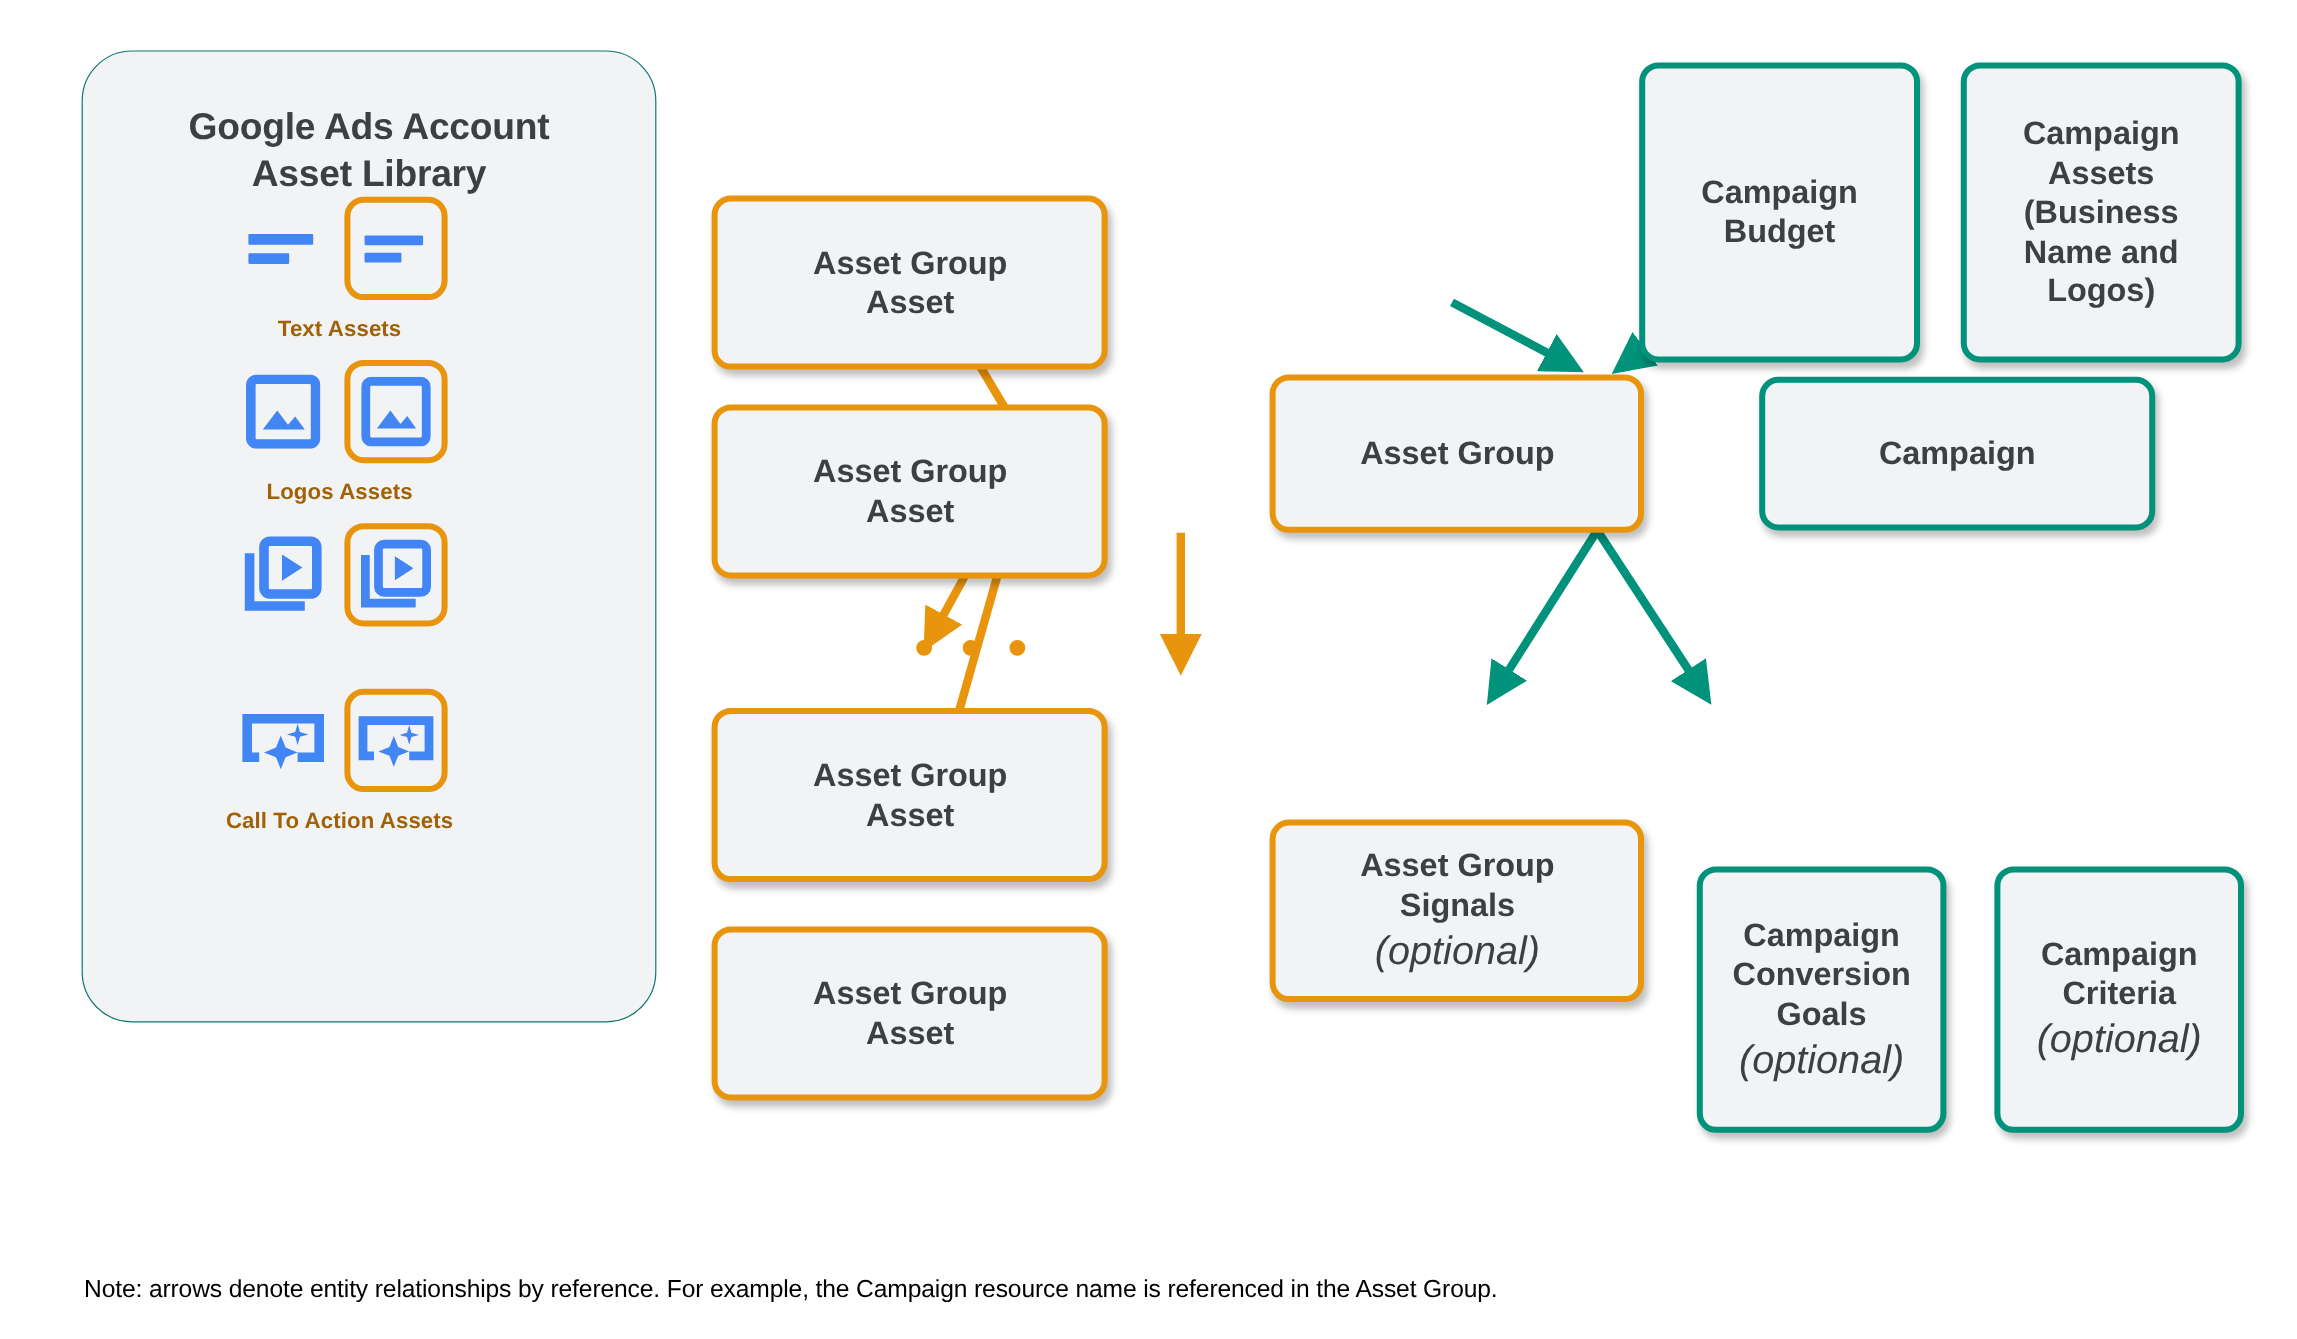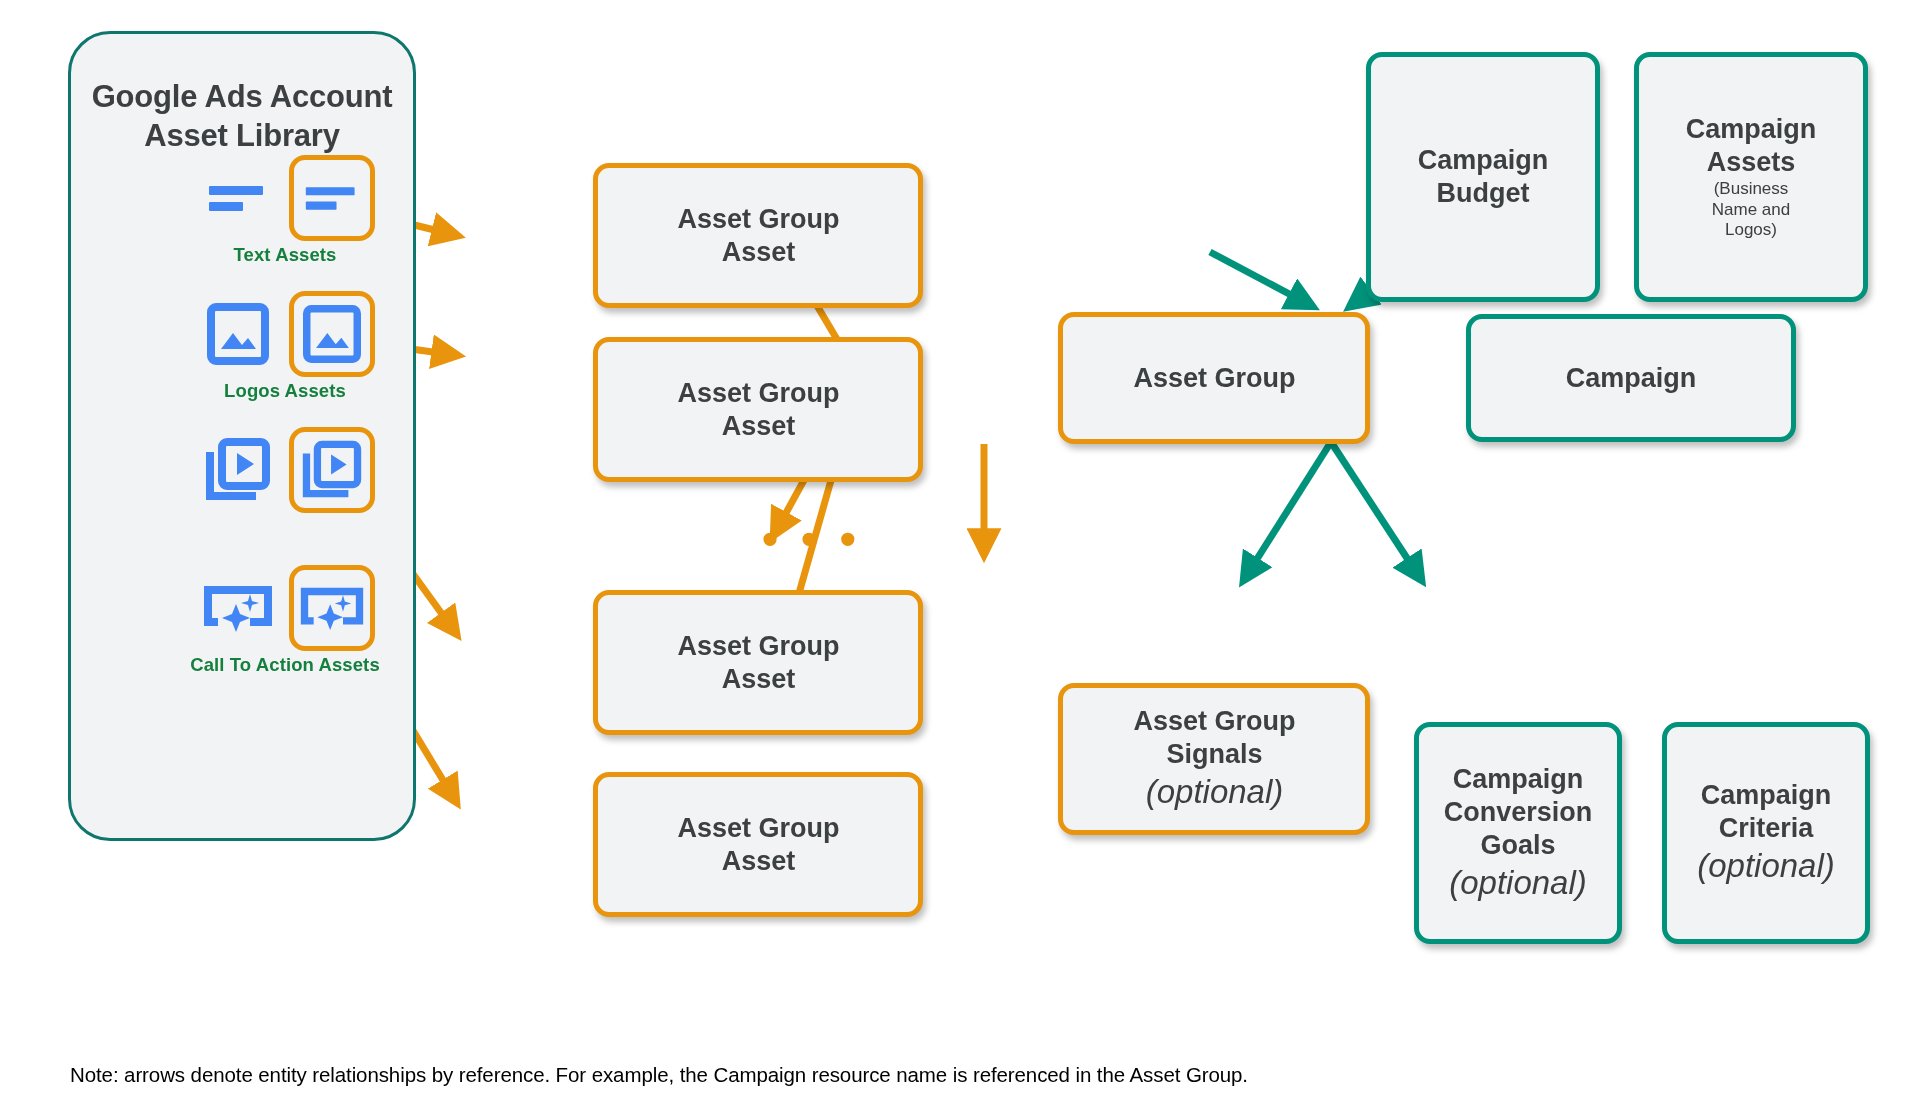--- a/index.html
+++ b/index.html
@@ -19,24 +19,24 @@
     position: absolute;
     left: 0; top: 0;
     width: 1914px; height: 1116px;
     pointer-events: none;
     z-index: 1;
   }
 
   
   .library {
     position: absolute;
-    left: 68px; top: 31px;
-    width: 348px; height: 810px;
+    left: 68px; top: 42px;
+    width: 479px; height: 810px;
     background: #f1f3f4;
-    border: 3px solid #0f766e;
+    border: 1px solid #0f766e;
     border-radius: 42px;
     z-index: 2;
   }
   .library-title {
     position: absolute;
     left: 0; top: 44px;
     width: 100%;
     text-align: center;
     font-size: 31px;
     font-weight: 700;
@@ -60,24 +60,24 @@
     justify-content: center;
     gap: 8px;
   }
   .icon-slot { width: 86px; height: 86px; display:flex; align-items:center; justify-content:center; }
   .icon-slot.boxed {
     border: 5px solid #e8940c;
     border-radius: 16px;
     background: #f1f3f4;
   }
   .asset-label {
-    margin-top: 0;
+    margin-top: 10px;
     font-size: 18.5px;
     font-weight: 700;
-    color: #15803d;
+    color: #a16207;
     letter-spacing: 0.1px;
   }
 
   
   .node {
     position: absolute;
     background: #f1f3f4;
     border-radius: 16px;
     display: flex;
     align-items: center;
@@ -90,22 +90,22 @@
   }
   .node.orange { border: 5px solid #e8940c; padding-left: 11px; }
   .node.teal   { border: 5px solid #00927a; }
   .node .title {
     font-size: 27px;
     font-weight: 700;
     line-height: 1.22;
     white-space: pre-line;
   }
   .node .sub {
-    font-size: 17px;
-    font-weight: 400;
+    font-size: 27px;
+    font-weight: 700;
     line-height: 1.2;
     white-space: pre-line;
   }
   .node .opt {
     font-size: 33px;
     font-style: italic;
     font-weight: 400;
     line-height: 1.25;
   }
 

